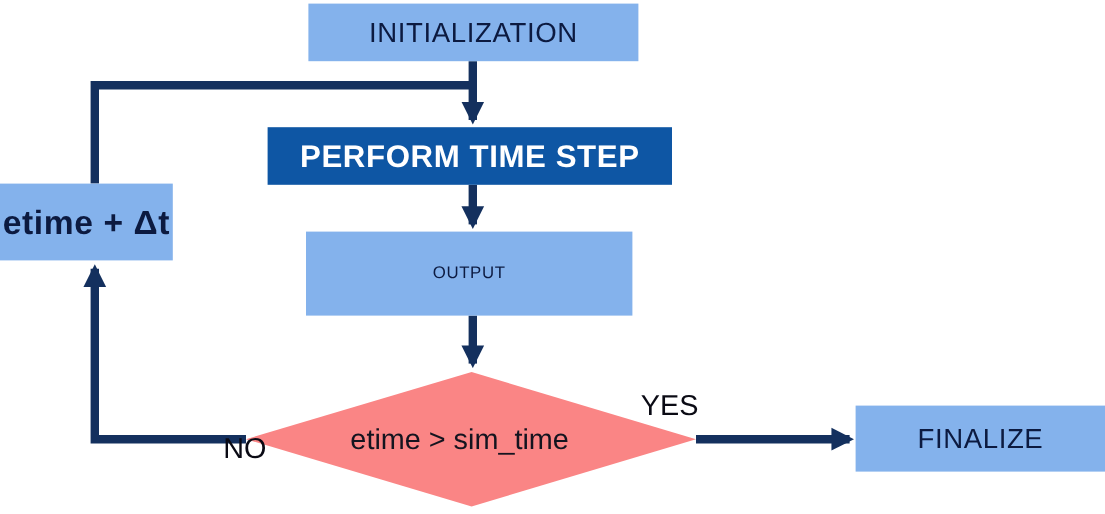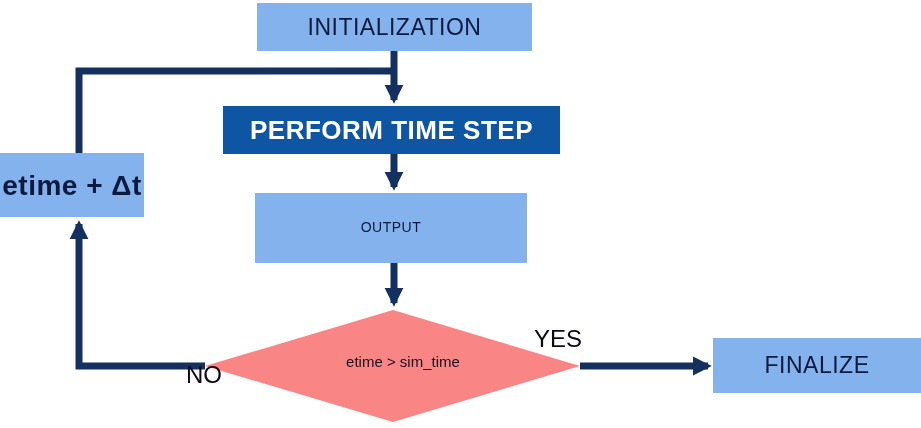--- a/index.html
+++ b/index.html
@@ -35,23 +35,23 @@
     color: #ffffff;
     font-weight: bold;
   }
   #init-box     { left: 257px; top: 3px;   width: 275px; height: 48px; font-size: 23px; }
   #perform-box  { left: 223px; top: 106px; width: 337px; height: 48px; font-size: 26px; }
   #output-box   { left: 255px; top: 193px; width: 272px; height: 70px; font-size: 14px; }
   #finalize-box { left: 713px; top: 338px; width: 208px; height: 55px; font-size: 23px; }
   #etime-box    { left: 0px;   top: 153px; width: 144px; height: 64px; font-size: 28px; font-weight: bold; }
   #decision-label {
     position: absolute;
-    left: 253px; top: 353px; width: 300px;
+    left: 233px; top: 353px; width: 300px;
     text-align: center;
-    font-size: 15px;
+    font-size: 24px;
     color: #14141f;
   }
   .edge-label {
     position: absolute;
     font-size: 24px;
     color: #0a0a14;
   }
   #no-label  { left: 186px; top: 325px; margin-top: 36px; }
   #yes-label { left: 534px; top: 325px; }
 </style>

